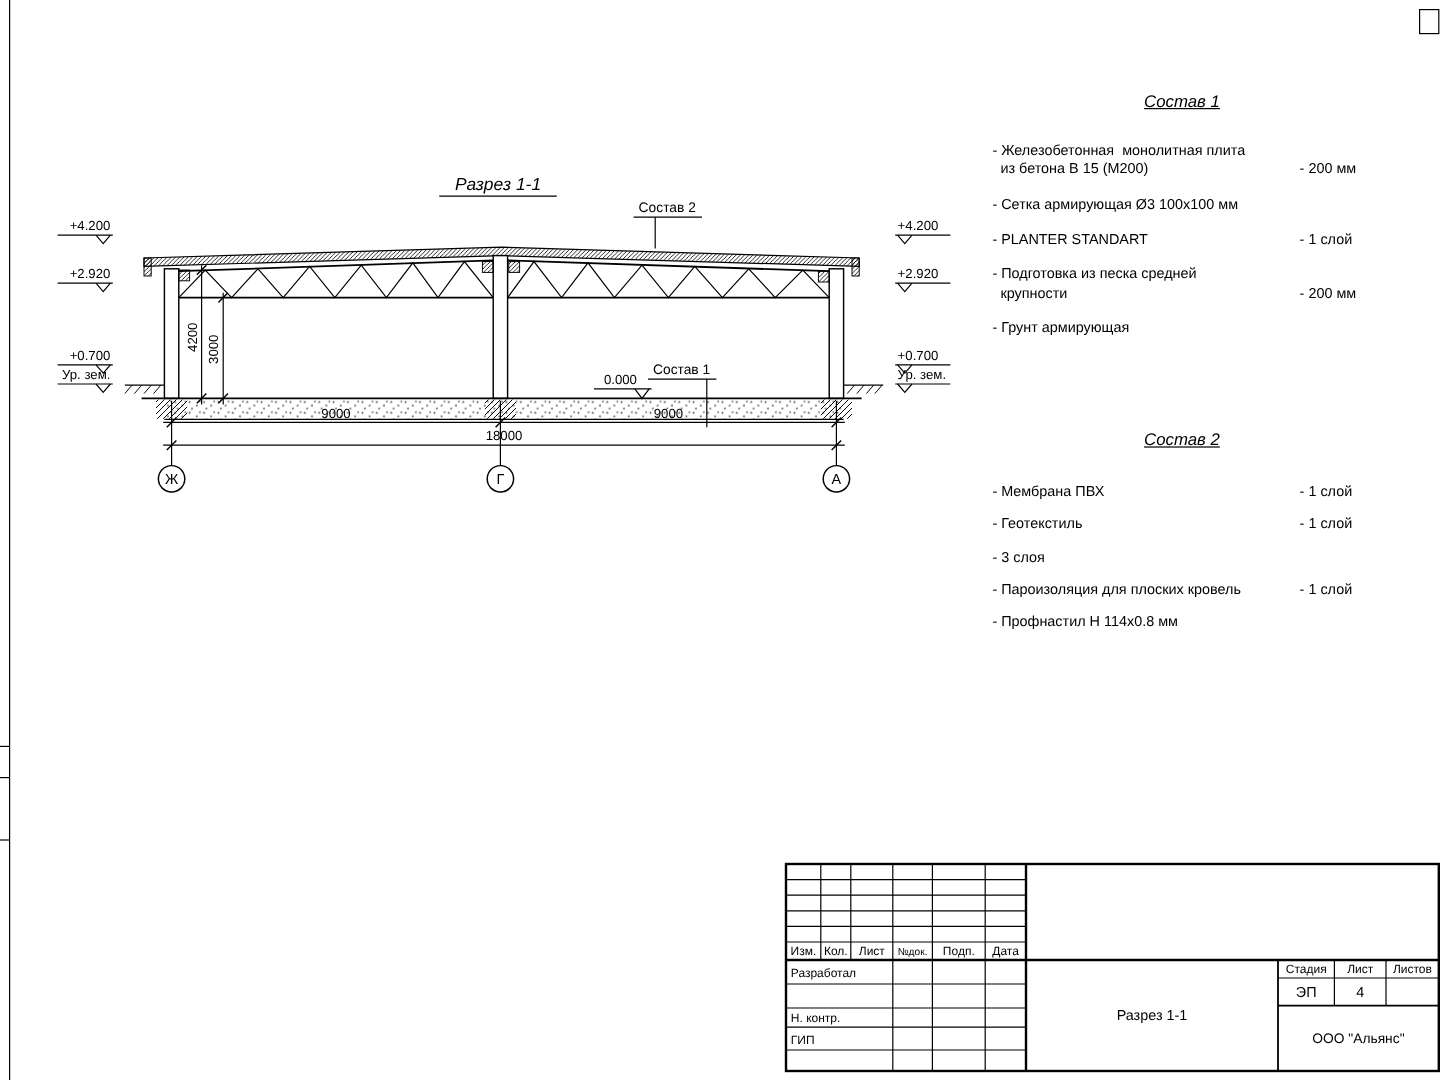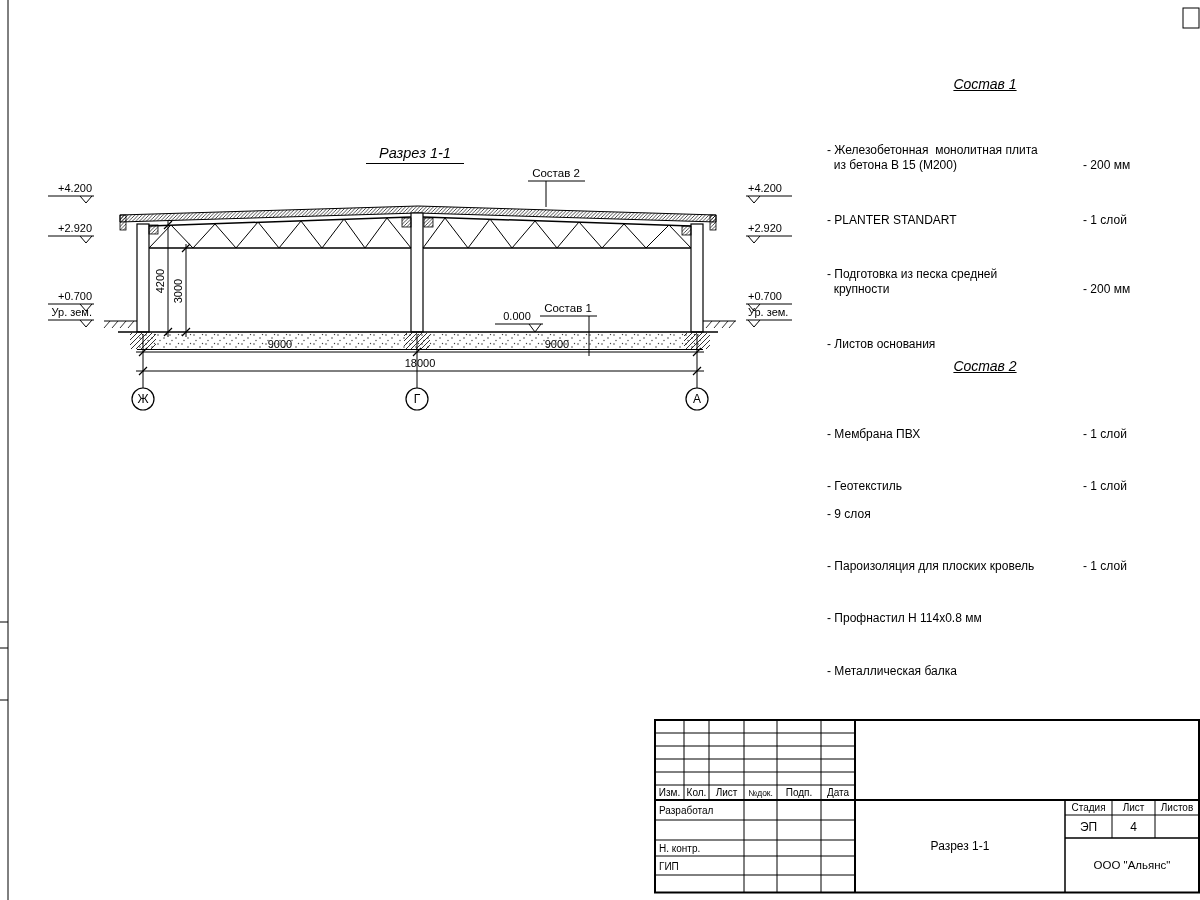--- a/index.html
+++ b/index.html
@@ -20,21 +20,21 @@
   #sostav2-title { left: 830px; top: 358px; }
 
   .items { position: absolute; left: 827px; width: 318px; }
   #sostav1-items { top: 118px; }
   #sostav2-items { top: 402px; }
   .item {
     display: flex; justify-content: space-between; align-items: flex-end;
     margin-bottom: 14px; font-size: 12px; line-height: 1.28;
   }
   #sostav2-items .item { margin-bottom: 12px; align-items: flex-end; }
-  .item .t { white-space: pre-wrap; max-width: 250px; margin-top: 25px; }
+  .item .t { white-space: pre-wrap; max-width: 250px; }
   .item .v { flex: 0 0 62px; width: 62px; }
 </style>
 </head>
 <body>
 
 <div class="sheet">
 
   <svg class="layer" width="1200" height="900" viewBox="0 0 1200 900">
     <defs>
       <pattern id="dense" width="3.5" height="3.5" patternUnits="userSpaceOnUse">
@@ -241,54 +241,54 @@
   </svg>
 
   <div class="panel-hdr" id="sostav1-title">Состав 1</div>
   <div class="items" id="sostav1-items">
     <div class="item">
       <span class="t">- Железобетонная  монолитная плита
   из бетона В 15 (М200)</span>
       <span class="v">- 200 мм</span>
     </div>
     <div class="item">
+      <span class="t">- Сетка армирующая Ø3 100х100 мм</span>
+      <span class="v"></span>
+    </div>
+    <div class="item">
       <span class="t">- PLANTER STANDART</span>
       <span class="v">- 1 слой</span>
     </div>
     <div class="item">
       <span class="t">- Подготовка из песка средней
   крупности</span>
       <span class="v">- 200 мм</span>
     </div>
     <div class="item">
-      <span class="t">- Листов основания</span>
+      <span class="t">- Грунт армирующая</span>
       <span class="v"></span>
     </div>
   </div>
 
   <div class="panel-hdr" id="sostav2-title">Состав 2</div>
   <div class="items" id="sostav2-items">
     <div class="item">
       <span class="t">- Мембрана ПВХ</span>
       <span class="v">- 1 слой</span>
     </div>
     <div class="item">
       <span class="t">- Геотекстиль</span>
       <span class="v">- 1 слой</span>
     </div>
     <div class="item">
-      <span class="v">- 9 слоя</span>
+      <span class="v">- 3 слоя</span>
     </div>
     <div class="item">
       <span class="t">- Пароизоляция для плоских кровель</span>
       <span class="v">- 1 слой</span>
     </div>
     <div class="item">
       <span class="t">- Профнастил Н 114х0.8 мм</span>
       <span class="v"></span>
     </div>
-    <div class="item">
-      <span class="t">- Металлическая балка</span>
-      <span class="v"></span>
-    </div>
   </div>
 
 </div>
 
 </body></html>

